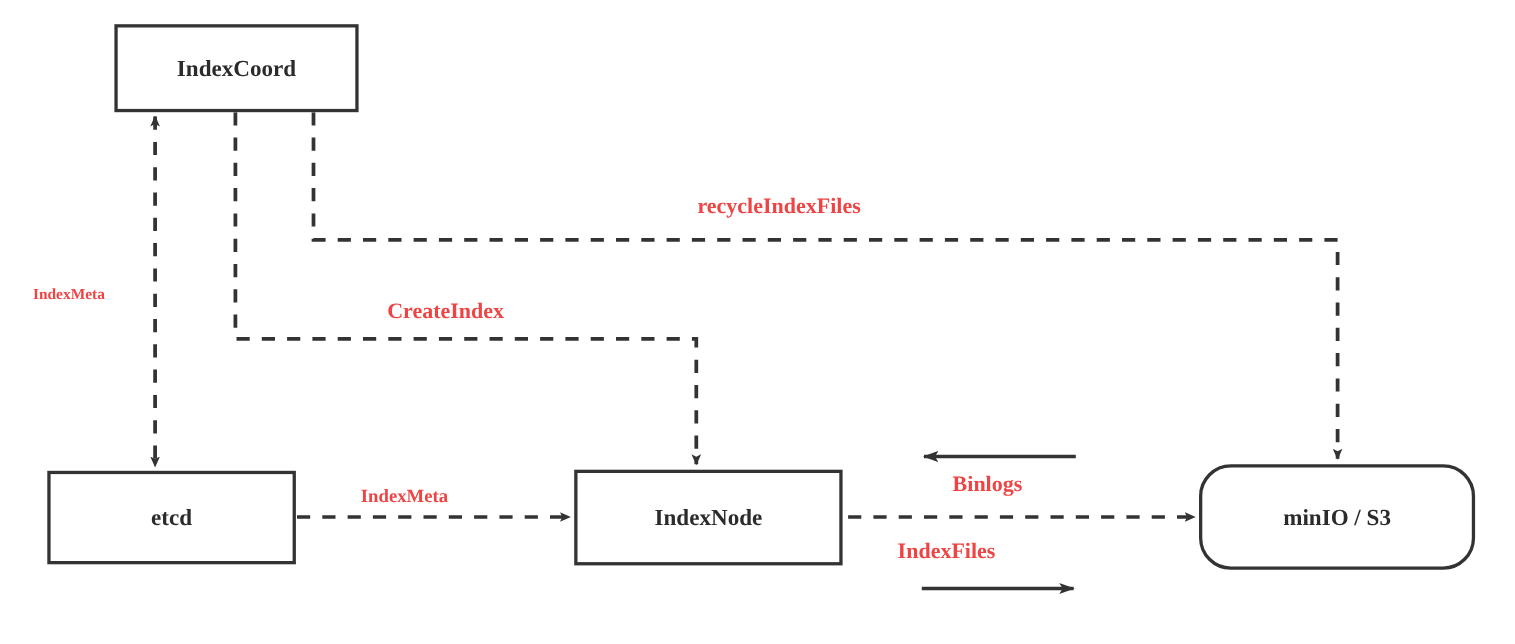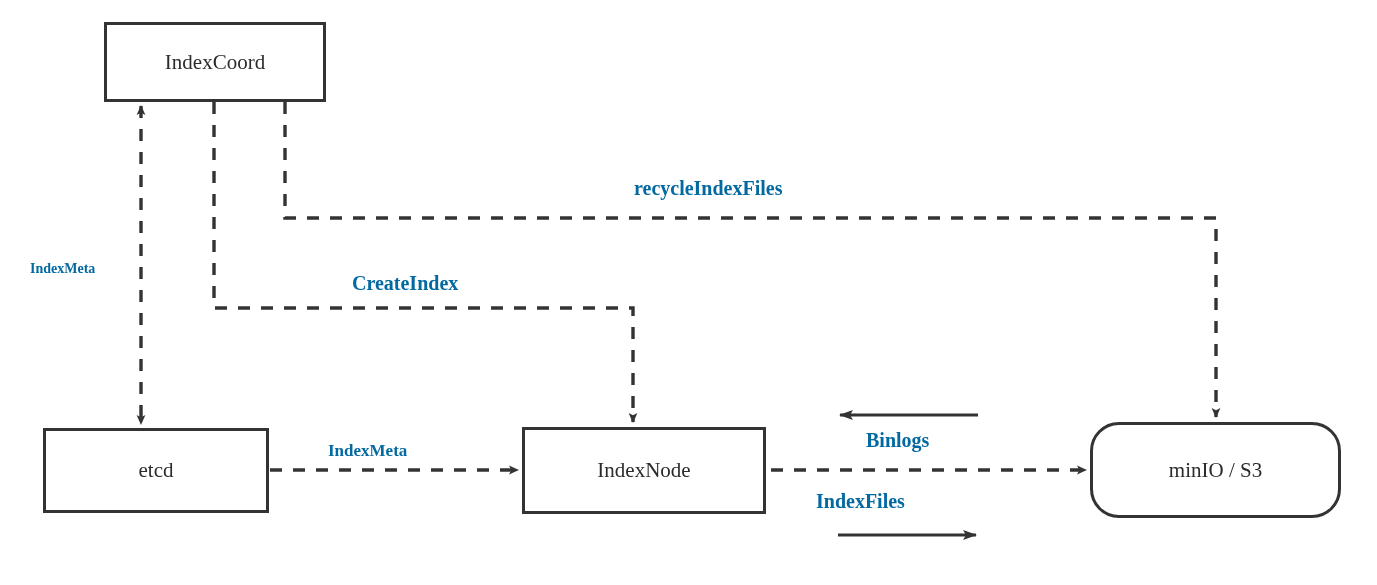--- a/index.html
+++ b/index.html
@@ -29,32 +29,32 @@
     border: 3px solid #333333;
     background: #ffffff;
     box-sizing: border-box;
     display: flex;
     align-items: center;
     justify-content: center;
     flex-direction: column;
   }
   .node-label {
     font-family: "Liberation Serif", "DejaVu Serif", serif;
-    font-weight: normal;
+    font-weight: bold;
     font-size: 21px;
     color: #2b2b2b;
     line-height: 1.25;
     text-align: center;
     white-space: nowrap;
   }
   .edge-label {
     position: absolute;
     font-family: "Liberation Serif", "DejaVu Serif", serif;
     font-weight: bold;
-    color: #0369a1;
+    color: #ef4444;
     white-space: nowrap;
     text-align: center;
   }
   .lbl-lg { font-size: 20px; }
   .lbl-md { font-size: 17px; }
   .lbl-sm { font-size: 14px; }
 </style>
 </head>
 <body>
 

